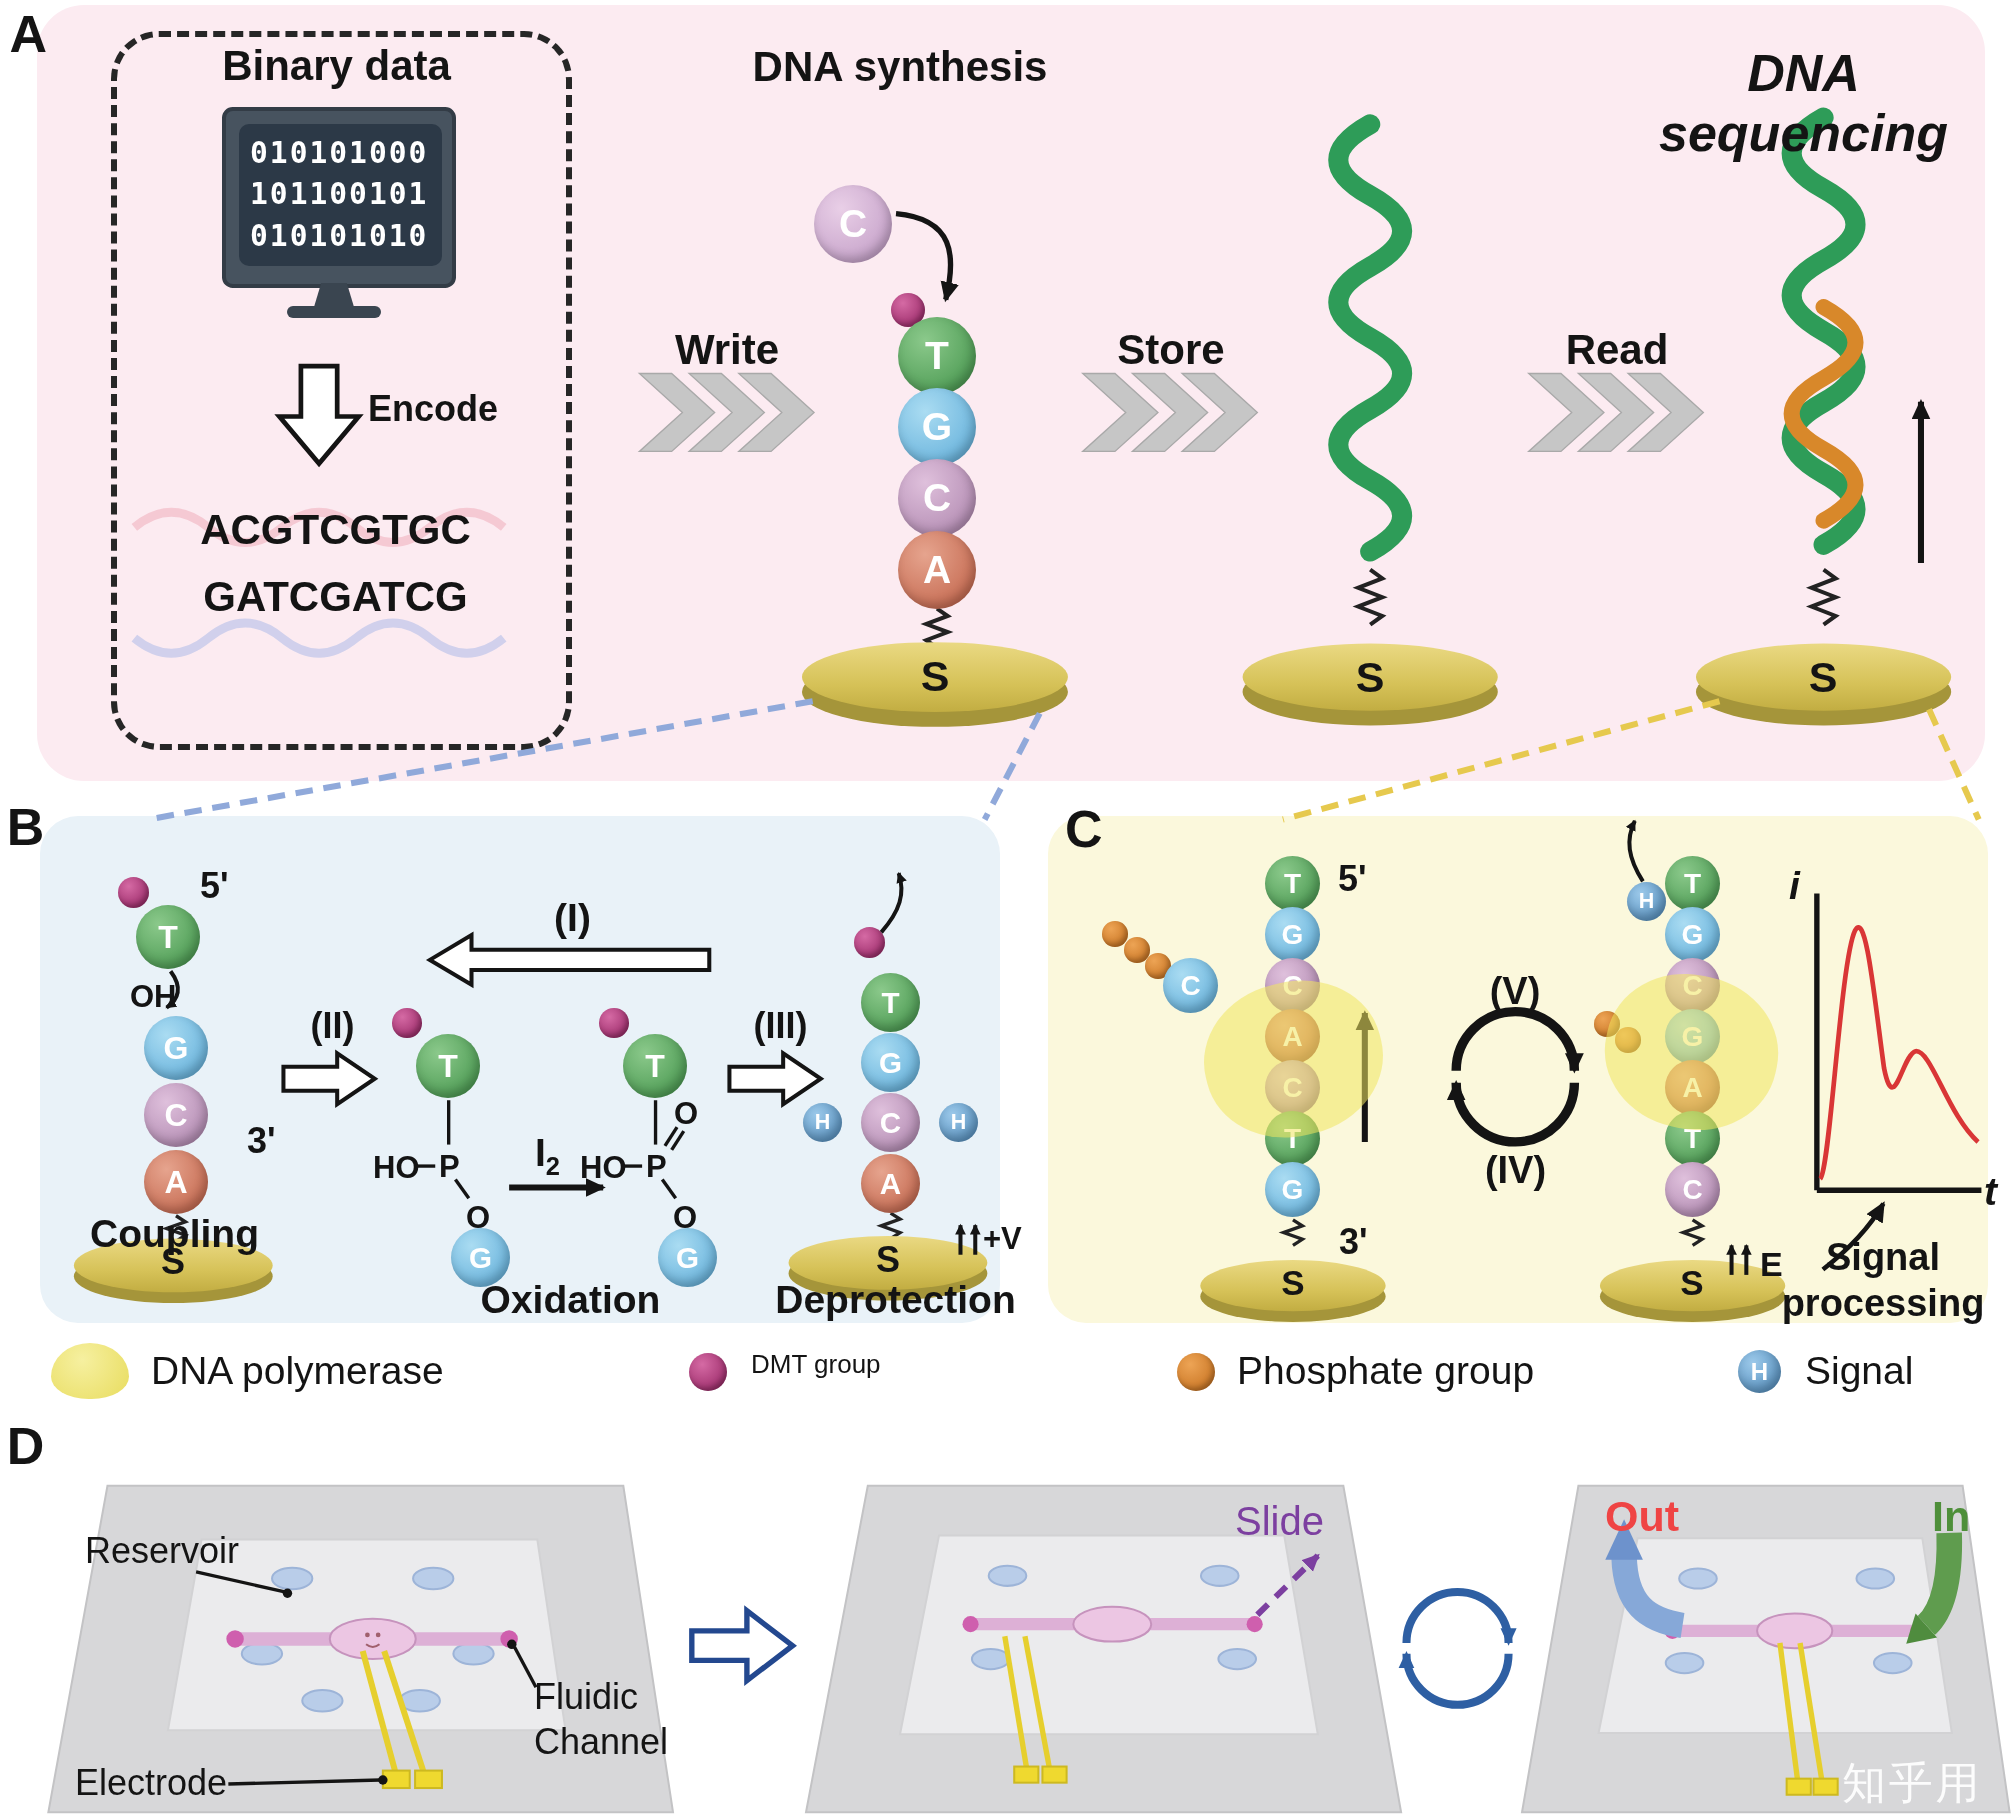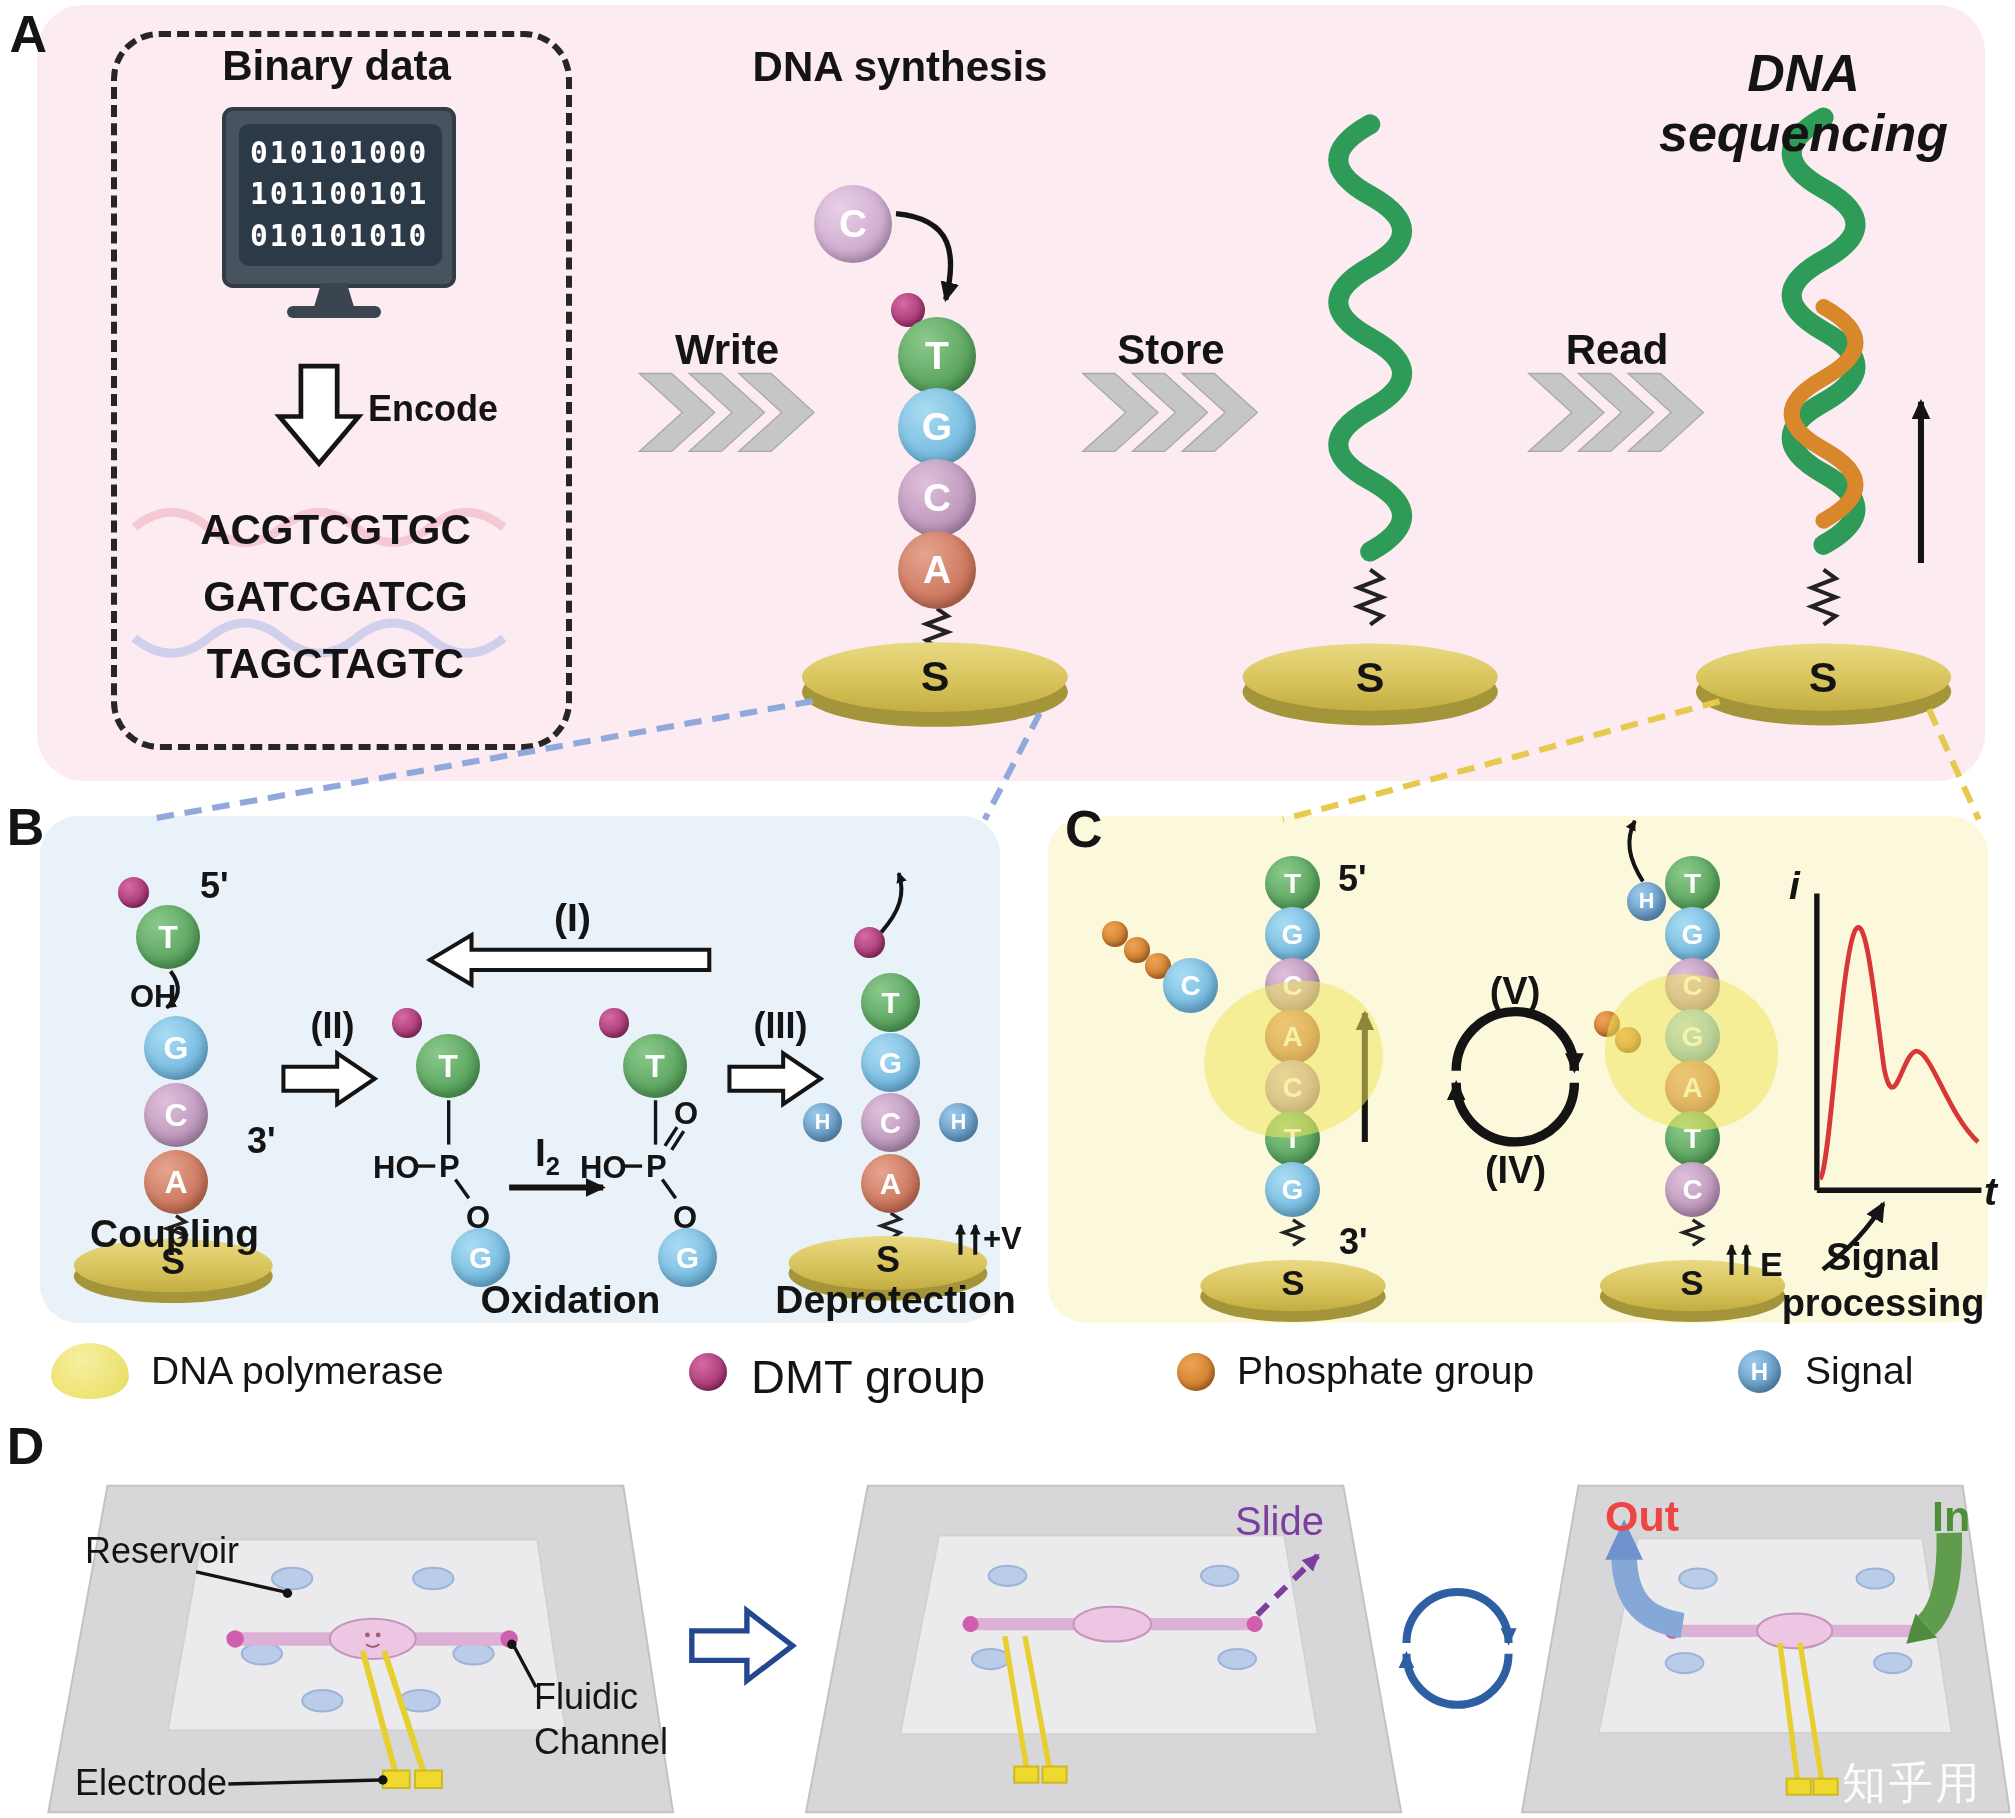--- a/index.html
+++ b/index.html
@@ -290,21 +290,20 @@
     <div class="screen-line">010101010</div>
   </div>
   <div id="monNeck"></div>
   <div id="monBase"></div>
 
   <div class="t" style="left:368px;top:388px;font-size:36px;">Encode</div>
 
   <div class="t ctr" style="left:114px;top:496px;width:443px;font-size:42px;line-height:1.6;">
     <div>ACGTCGTGC</div>
     <div>GATCGATCG</div>
-    <div>TAGCTAGTC</div>
   </div>
 
   <div class="t ctr" style="left:712px;top:43px;width:376px;font-size:42px;">DNA synthesis</div>
   <div class="t ctr" style="left:1612px;top:43px;width:383px;font-size:52px;font-style:italic;">DNA sequencing</div>
 
   <div class="t ctr" style="left:643px;top:326px;width:168px;font-size:42px;">Write</div>
   <div class="t ctr" style="left:1087px;top:326px;width:168px;font-size:42px;">Store</div>
   <div class="t ctr" style="left:1533px;top:326px;width:168px;font-size:42px;">Read</div>
 
   <div class="base c-lilac" style="left:814px;top:185px;width:78px;height:78px;font-size:39px;">C</div>
@@ -396,21 +395,21 @@
   <div class="t ctr" style="left:1672px;top:1263px;width:40px;font-size:35px;">S</div>
   <div class="t" style="left:1760px;top:1245px;font-size:34px;">E</div>
 
   <div class="t it" style="left:1789px;top:864px;font-size:39px;">i</div>
   <div class="t it" style="left:1984px;top:1170px;font-size:39px;">t</div>
   <div class="t ctr" style="left:1772px;top:1235px;width:222px;font-size:38px;line-height:1.2;">Signal processing</div>
 
   <div style="position:absolute;left:51px;top:1343px;width:78px;height:56px;background:radial-gradient(circle at 40% 30%,#f6f0a0,#e8dc5e);border-radius:50% 50% 48% 48% / 60% 60% 40% 40%;z-index:2;"></div>
   <div class="t" style="left:151px;top:1349px;font-size:39px;font-weight:400;">DNA polymerase</div>
   <div class="dot dot-dmt" style="left:689px;top:1353px;width:38px;height:38px;"></div>
-  <div class="t" style="left:751px;top:1349px;font-size:47px;font-weight:400;">DMT group</div>
+  <div class="t" style="left:751px;top:1349px;font-size:26px;font-weight:400;">DMT group</div>
   <div class="dot dot-phos" style="left:1177px;top:1353px;width:38px;height:38px;"></div>
   <div class="t" style="left:1237px;top:1349px;font-size:39px;font-weight:400;">Phosphate group</div>
   <div class="base c-proton" style="left:1738px;top:1350px;width:43px;height:43px;font-size:24px;">H</div>
   <div class="t" style="left:1805px;top:1349px;font-size:39px;font-weight:400;">Signal</div>
 
   <div class="t" style="left:6.7px;top:1416px;font-size:52px;">D</div>
   <div class="t" style="left:57px;top:1530px;font-size:36px;font-weight:400;margin-left:28px;">Reservoir</div>
   <div class="t" style="left:534px;top:1674px;width:168px;font-size:36px;font-weight:400;line-height:1.25;">Fluidic Channel</div>
   <div class="t" style="left:75px;top:1762px;font-size:36px;font-weight:400;">Electrode</div>
   <div class="t" style="left:1235px;top:1499px;font-size:40px;color:#7c3fa0;font-weight:400;">Slide</div>

